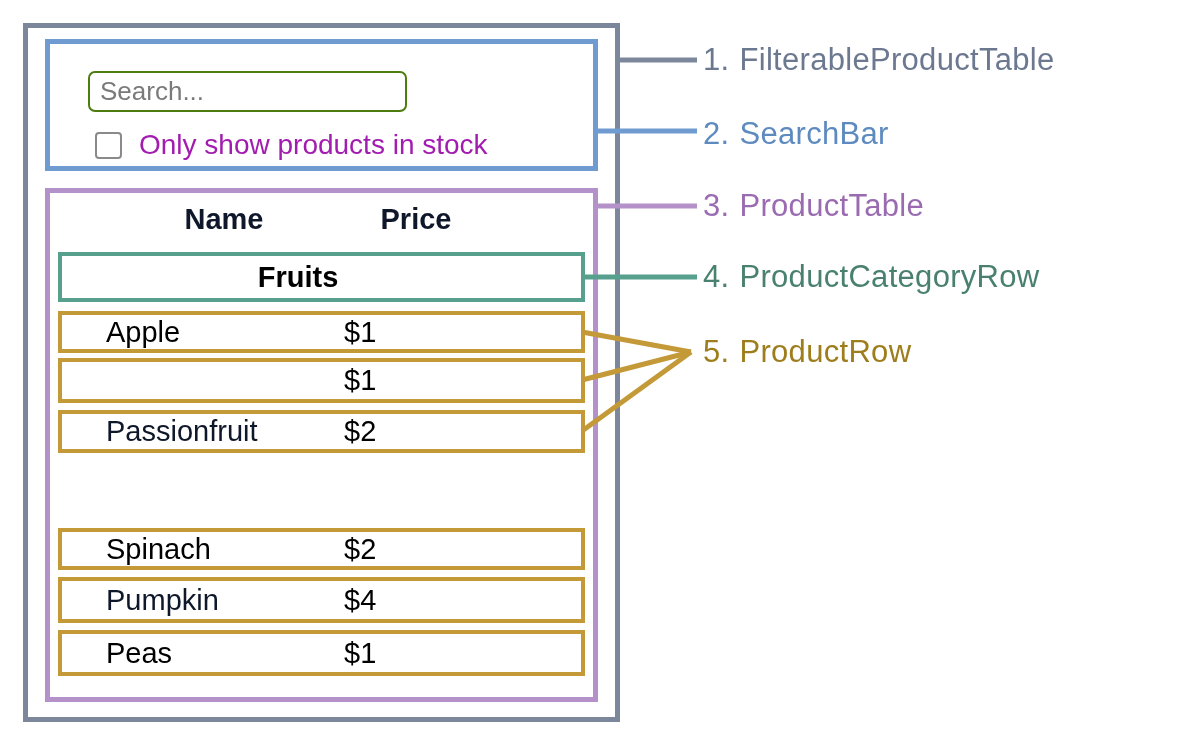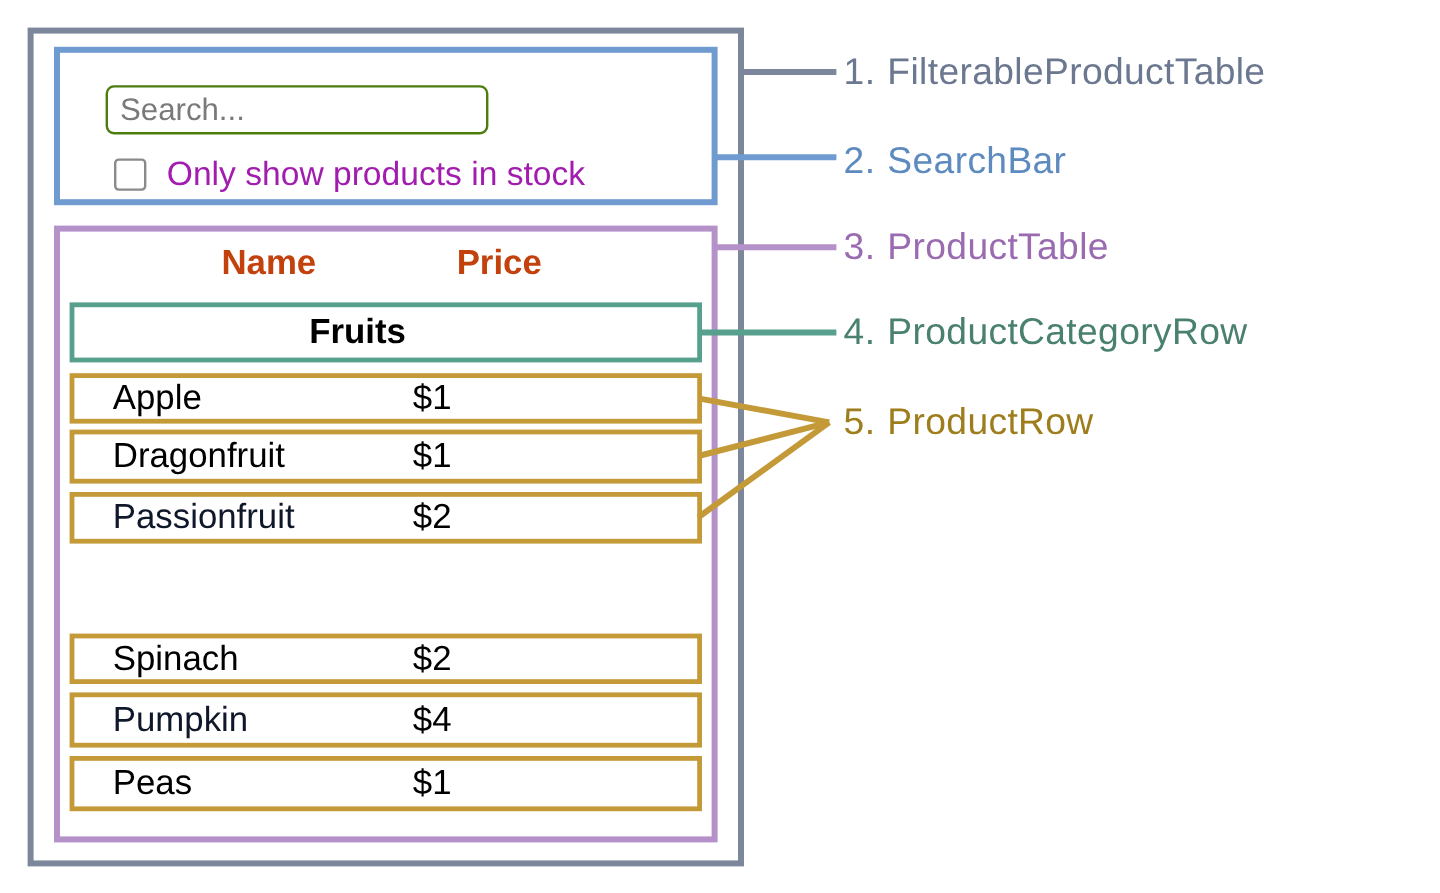--- a/index.html
+++ b/index.html
@@ -18,31 +18,31 @@
     font-size:26px;color:#333;padding:0 10px;outline:none;background:#fff;
   }
   .search-input::placeholder{color:#7a7a7a;}
   .check-line{position:absolute;left:95px;top:129px;display:flex;align-items:center;gap:17px;}
   .checkbox{
     appearance:none;-webkit-appearance:none;width:27px;height:27px;margin:0;
     border:2px solid #8a8a8a;border-radius:4px;background:#fff;cursor:pointer;flex:0 0 auto;
   }
   .check-text{font-size:28px;color:#a21caf;white-space:nowrap;}
 
-  .hdr{position:absolute;top:203px;transform:translateX(-50%);font-size:29px;font-weight:bold;color:#c2410c;}
+  .hdr{position:absolute;top:203px;transform:translateX(-50%);font-size:29px;font-weight:bold;color:#0f172a;}
   .hdr-name{left:224px;}
   .hdr-price{left:416px;}
 
   .crow,.prow{
     position:absolute;left:58px;width:527px;box-sizing:border-box;background:#fff;
     display:flex;align-items:center;font-size:29px;color:#000;padding-left:25px;
   }
   .crow{border:4px solid #58a08e;justify-content:center;font-weight:bold;}
   .crow .cat-label{transform:translateX(-36px);}
-  .prow{border:4px solid #c49a38;padding-left:32px;}
+  .prow{border:4px solid #c49a38;padding-left:44px;}
   .prow .price{position:absolute;left:282px;}
   .red{color:#0f172a;}
 
   .row-fruits{top:252px;height:50px;}
   .row-apple{top:311px;height:42px;}
   .row-dragonfruit{top:358px;height:45px;}
   .row-passionfruit{top:410px;height:43px;}
   .row-vegetables{top:473px;height:49px;}
   .row-spinach{top:528px;height:42px;}
   .row-pumpkin{top:577px;height:46px;}
@@ -85,21 +85,20 @@
 
   <div class="crow row-fruits">
     <span class="cat-label">Fruits</span>
   </div>
 
   <div class="prow row-apple">
     <span class="pname">Apple</span>
     <span class="price">$1</span>
   </div>
   <div class="prow row-dragonfruit">
-    <span class="pname">Dragonfruit</span>
     <span class="price">$1</span>
   </div>
   <div class="prow row-passionfruit">
     <span class="pname red">Passionfruit</span>
     <span class="price">$2</span>
   </div>
 
 
   <div class="prow row-spinach">
     <span class="pname">Spinach</span>

